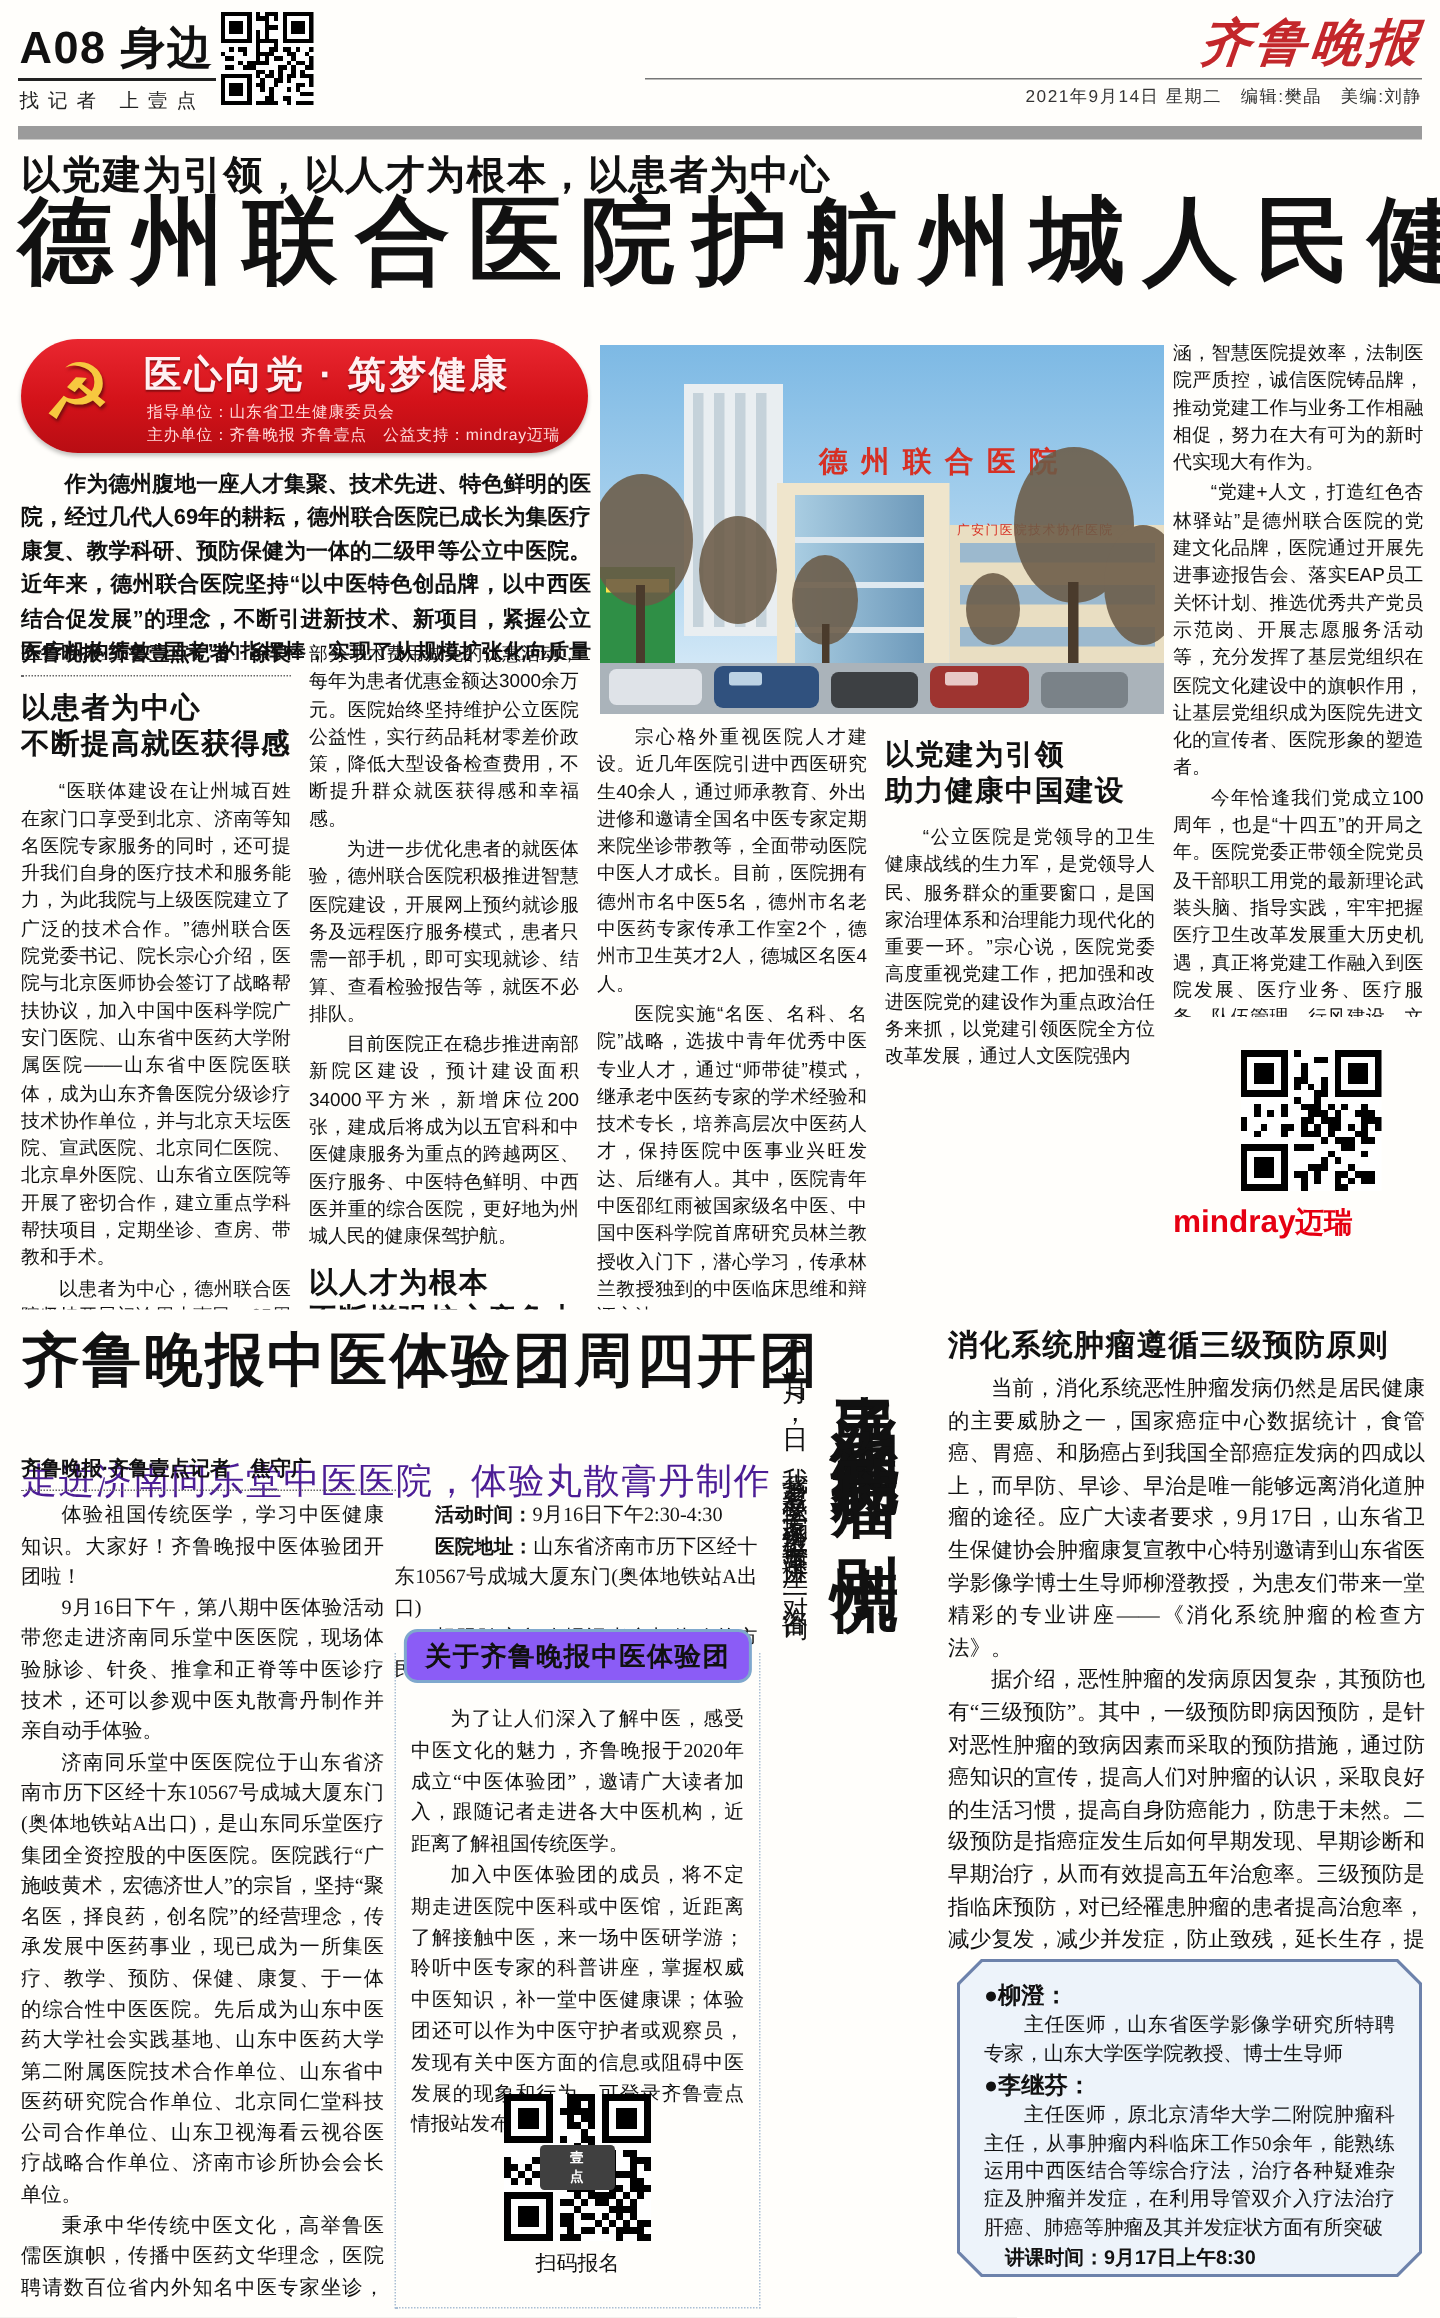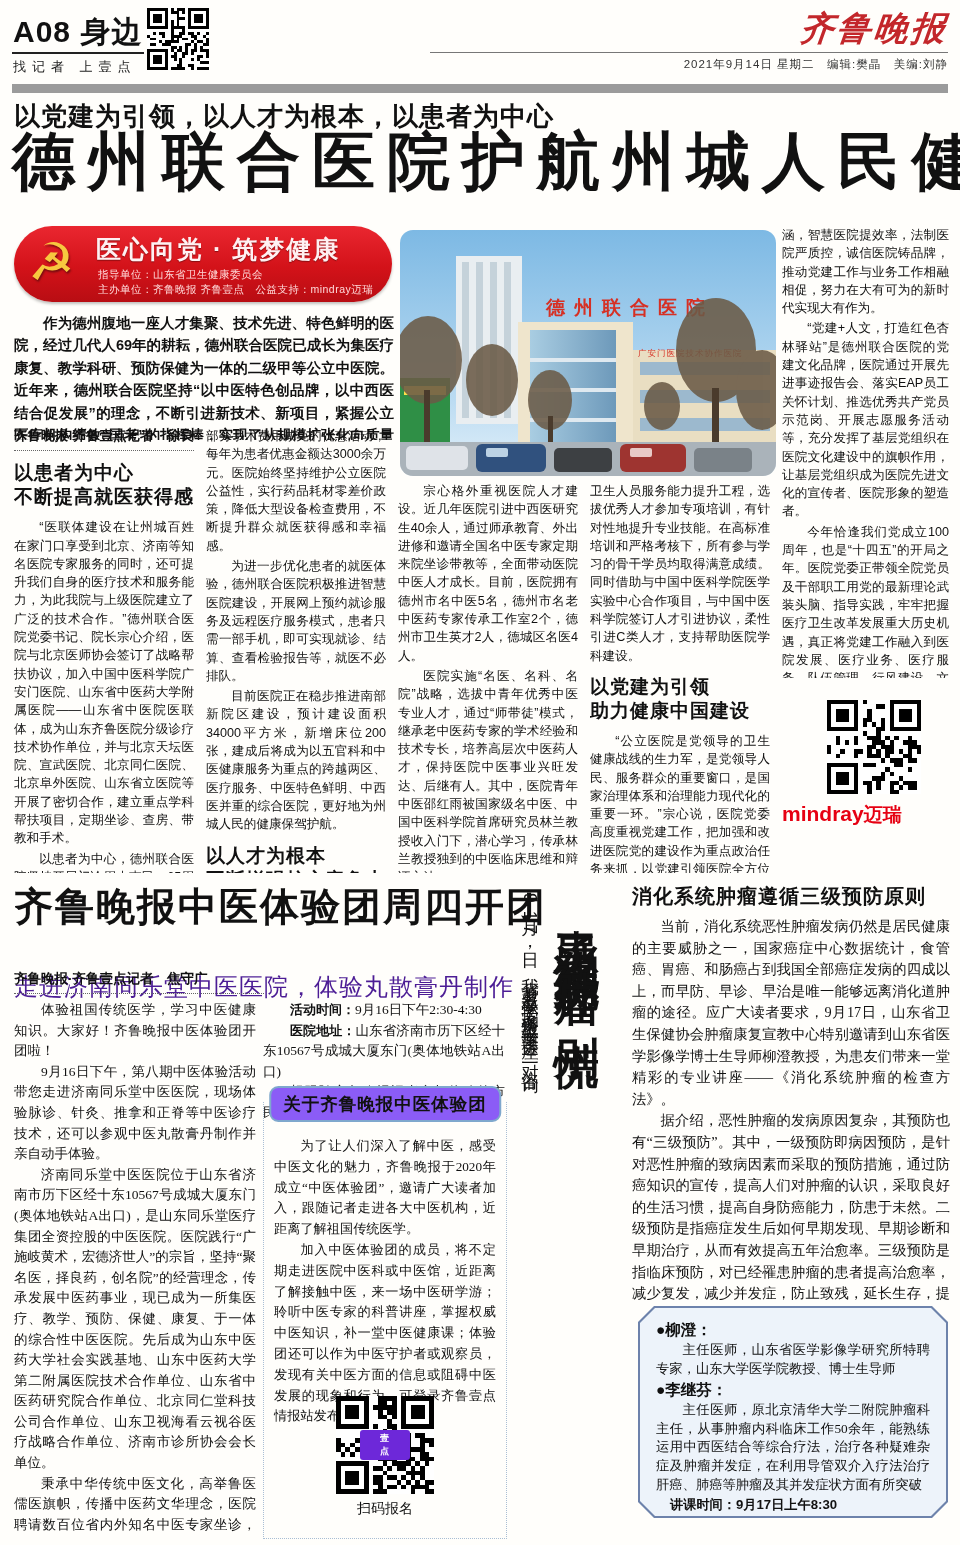--- a/index.html
+++ b/index.html
@@ -23,21 +23,21 @@
           background:linear-gradient(180deg,#ea2730 0%,#d31219 55%,#b80d13 100%);
           box-shadow:0 2px 3px rgba(0,0,0,.25);}
   .banner-emblem{position:absolute;left:14px;top:6px;font-size:52px;line-height:60px;color:#f7c83f;
           text-shadow:1px 2px 2px #7a0d10;}
   .banner-title{position:absolute;left:82px;top:7px;font-size:25px;font-weight:bold;color:#fff0f2;
           letter-spacing:2px;text-shadow:0 1px 1px #8a0e12;white-space:nowrap;}
   .banner-sub{position:absolute;left:84px;font-size:10.5px;color:#ffd9d9;white-space:nowrap;letter-spacing:.5px;}
   .banner-sub.l1{top:42px}.banner-sub.l2{top:57px}
   .intro{position:absolute;left:14px;top:312px;width:380px;height:128px;font-size:14.5px;font-weight:bold;
          line-height:1.55;text-align:justify;text-indent:2em;overflow:hidden;}
-  .photo{position:absolute;left:400px;top:230px;width:376px;height:246px;overflow:hidden;border-radius:13px;}
+  .photo{position:absolute;left:400px;top:230px;width:376px;height:246px;overflow:hidden;}
   
   .ncol{position:absolute;font-size:12.6px;line-height:18.3px;text-align:justify;overflow:hidden;}
   .ncol p{margin:0 0 2px 0;text-indent:2em;}
   .ncol p.cont{text-indent:0;}
   .byline{font-weight:bold;font-size:13.5px;text-indent:0 !important;padding-bottom:5px;
           border-bottom:1.5px dotted #666;margin-bottom:9px !important;}
   .subhead{font-weight:bold;font-size:19px;line-height:24px;letter-spacing:1px;margin:10px 0 9px 0;}
   #col1{left:14px;top:427px;width:180px;height:446px;}
   #col2{left:206px;top:427px;width:180px;height:446px;}
   #col3{left:398px;top:482px;width:180px;height:391px;}
@@ -62,21 +62,21 @@
   
   .about-box{position:absolute;left:263px;top:1102px;width:242px;height:436px;
              border-left:1.5px dotted #a9bed4;border-right:1.5px dotted #a9bed4;border-bottom:1.5px dotted #a9bed4;}
   .about-title{position:absolute;left:50%;transform:translateX(-50%);top:-16px;background:#8b5cf6;
              border:2.5px solid #7fa8cd;border-radius:9px;padding:4px 12px;font-size:17.5px;font-weight:bold;
              white-space:nowrap;letter-spacing:1px;}
   .about-body{position:absolute;left:10px;right:10px;top:34px;font-family:"Liberation Serif","DejaVu Serif",serif;
              font-size:13.2px;line-height:20.8px;text-align:justify;}
   .about-body p{margin:0;text-indent:2em;}
   .about-qr{position:absolute;left:50%;transform:translateX(-50%);top:294px;width:98px;height:98px;}
-  .qr-center{position:absolute;left:50%;top:50%;transform:translate(-50%,-50%);background:#6d28d9;
+  .qr-center{position:absolute;left:50%;top:50%;transform:translate(-50%,-50%);background:#404040;
              color:#fff;font-size:9px;font-weight:bold;padding:2px 20px;border-radius:3px;letter-spacing:1px;}
   .about-cap{position:absolute;left:0;right:0;top:398px;text-align:center;font-size:14px;
              font-family:"Liberation Serif",serif;}
   
   .vblock{position:absolute;left:508px;top:893px;height:648px;}
   .vkicker{display:inline-block;writing-mode:vertical-rl;font-size:17.5px;letter-spacing:4px;height:648px;
            margin-left:10px;color:#111;}
   .vheadline{display:inline-block;writing-mode:vertical-rl;font-size:45px;font-weight:bold;letter-spacing:7px;
            height:648px;}
   
@@ -336,21 +336,20 @@
 
   </div>
 
   <div class="ncol" id="col3">
     <p>宗心格外重视医院人才建设。近几年医院引进中西医研究生40余人，通过师承教育、外出进修和邀请全国名中医专家定期来院坐诊带教等，全面带动医院中医人才成长。目前，医院拥有德州市名中医5名，德州市名老中医药专家传承工作室2个，德州市卫生英才2人，德城区名医4人。</p>
     <p>医院实施“名医、名科、名院”战略，选拔中青年优秀中医专业人才，通过“师带徒”模式，继承老中医药专家的学术经验和技术专长，培养高层次中医药人才，保持医院中医事业兴旺发达、后继有人。其中，医院青年中医邵红雨被国家级名中医、中国中医科学院首席研究员林兰教授收入门下，潜心学习，传承林兰教授独到的中医临床思维和辩证方法。</p>
 
   </div>
 
   <div class="ncol" id="col4">
-    <p class="cont">卫生人员服务能力提升工程，选拔优秀人才参加专项培训，有针对性地提升专业技能。在高标准培训和严格考核下，所有参与学习的骨干学员均取得满意成绩。同时借助与中国中医科学院医学实验中心合作项目，与中国中医科学院签订人才引进协议，柔性引进C类人才，支持帮助医院学科建设。</p>
     <div class="subhead">
       <div>以党建为引领</div>
       <div>助力健康中国建设</div>
     </div>
     <p>“公立医院是党领导的卫生健康战线的生力军，是党领导人民、服务群众的重要窗口，是国家治理体系和治理能力现代化的重要一环。”宗心说，医院党委高度重视党建工作，把加强和改进医院党的建设作为重点政治任务来抓，以党建引领医院全方位改革发展，通过人文医院强内</p>
   </div>
 
   <div class="ncol" id="col5">
     <p class="cont">涵，智慧医院提效率，法制医院严质控，诚信医院铸品牌，推动党建工作与业务工作相融相促，努力在大有可为的新时代实现大有作为。</p>
     <p>“党建+人文，打造红色杏林驿站”是德州联合医院的党建文化品牌，医院通过开展先进事迹报告会、落实EAP员工关怀计划、推选优秀共产党员示范岗、开展志愿服务活动等，充分发挥了基层党组织在医院文化建设中的旗帜作用，让基层党组织成为医院先进文化的宣传者、医院形象的塑造者。</p>

